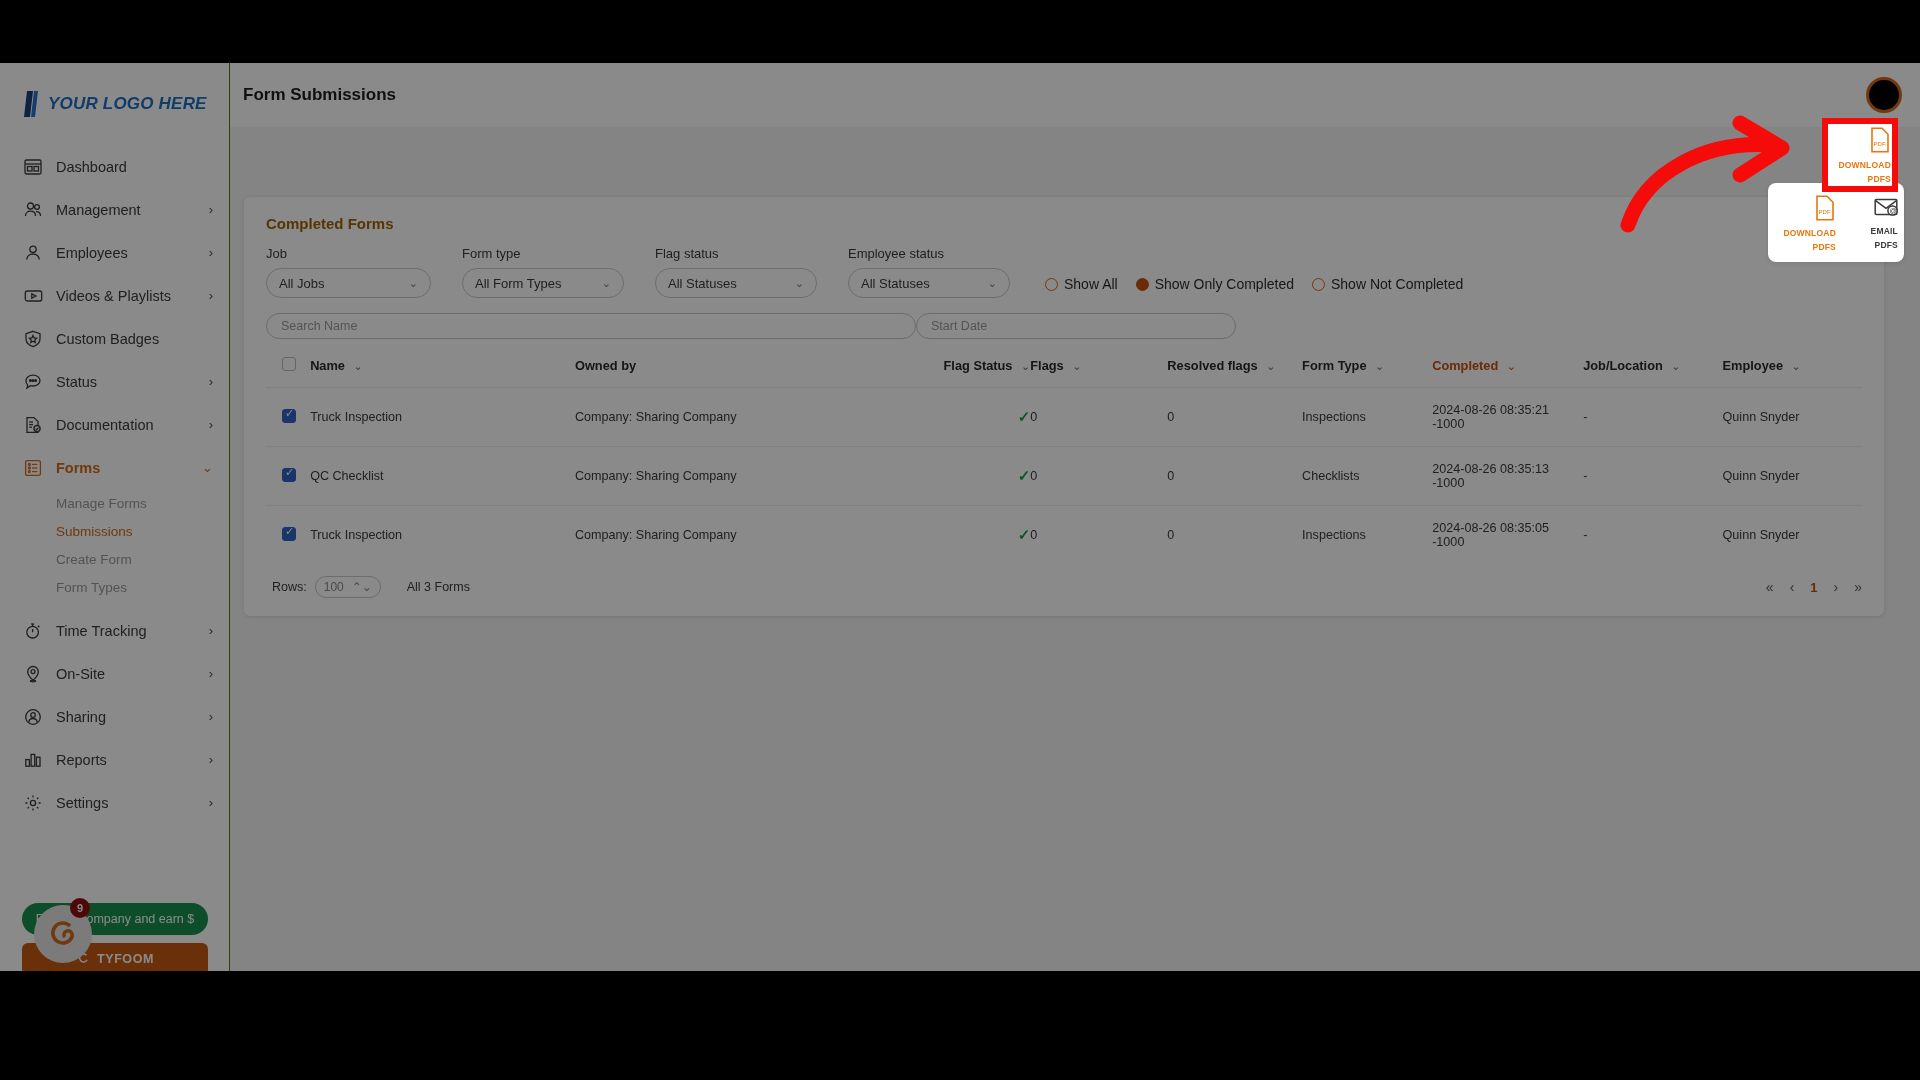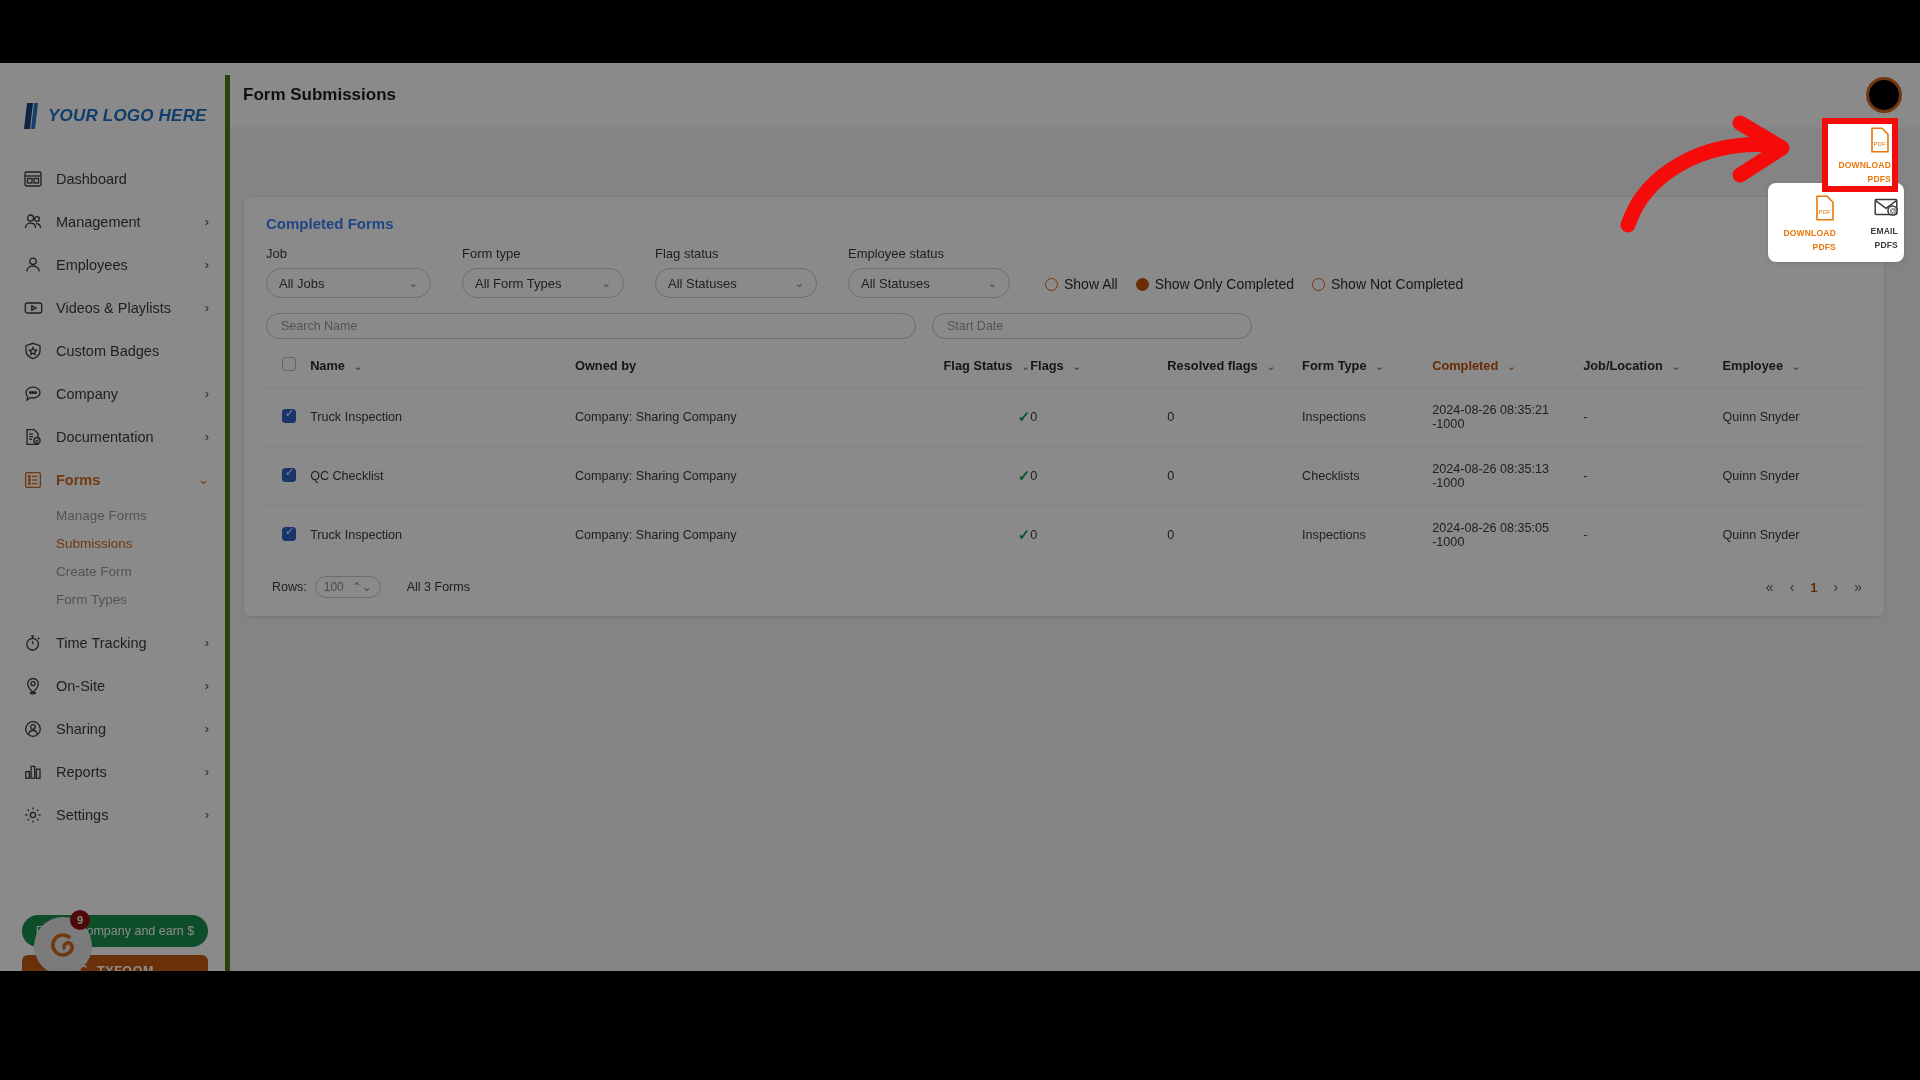--- a/index.html
+++ b/index.html
@@ -22,24 +22,24 @@
     position: absolute;
     left: 0; top: 63px;
     width: 1920px; height: 908px;
     background: rgba(0,0,0,0.46);
     pointer-events: none;
     z-index: 50;
   }
 
   
   #sidebar {
-    position: absolute; left: 0; top: 12px;
+    position: absolute; left: 0; top: 0;
     width: 230px; height: 944px;
     background: #ffffff;
-    border-right: 5px solid #4d7c0f;
+    border-right: 1px solid #4d7c0f;
   }
   .logo-wrap {
     display: flex; align-items: center; gap: 8px;
     padding: 26px 0 0 24px;
   }
   .logo-mark {
     width: 16px; height: 30px; position: relative;
   }
   .logo-text {
     font-style: italic; font-weight: bold; font-size: 17px;
@@ -113,21 +113,21 @@
   #main {
     position: absolute; left: 230px; top: 64px; right: 0; bottom: 0;
     background: #f4f4f4;
   }
   #card {
     position: absolute; left: 14px; top: 70px; width: 1640px;
     background: #fff; border-radius: 6px;
     box-shadow: 0 1px 4px rgba(0,0,0,.12);
     padding: 18px 22px 18px 22px;
   }
-  .card-title { font-size: 15px; font-weight: bold; color: #3b82f6; }
+  .card-title { font-size: 15px; font-weight: bold; color: #a16207; }
 
   .filters-row { display: flex; align-items: flex-end; margin-top: 14px; gap: 9px; }
   .filter {
     margin-right: 22px;
   }
   .filter-label { font-size: 13px; color: #3b3b3b; margin-bottom: 7px; }
   .select {
     height: 30px; border: 1px solid #c9c9c9; border-radius: 15px;
     display: flex; align-items: center; padding: 0 12px;
     font-size: 13px; color: #3b3b3b; background: #fff;
@@ -140,21 +140,21 @@
   .sel-emp { width: 162px; }
 
   .radios { display: flex; align-items: center; gap: 18px; padding-bottom: 6px; margin-left: 4px; }
   .radio { display: flex; align-items: center; gap: 6px; font-size: 14px; color: #2e2e2e; cursor: pointer; }
   .radio .dot {
     width: 13px; height: 13px; border-radius: 50%;
     border: 1.5px solid #d2691e; background: #fff;
   }
   .radio.checked .dot { background: #c4500a; border-color: #c4500a; }
 
-  .search-row { display: flex; align-items: center; margin-top: 15px; gap: 16px; }
+  .search-row { display: flex; align-items: center; margin-top: 15px; gap: 0; }
   .txtinput {
     height: 26px; border: 1px solid #c9c9c9; border-radius: 13px;
     padding: 0 14px; font-size: 12.5px; color: #555; background: #fff;
     display: flex; align-items: center;
   }
   .txtinput .ph { color: #9b9b9b; }
   .inp-search { width: 650px; }
   .inp-start  { width: 320px; }
   .inp-end    { width: 322px; }
 
@@ -317,21 +317,21 @@
 
       <div class="nav-item">
         <span class="ico">
           <svg width="18" height="18" viewBox="0 0 18 18" fill="none" stroke="#3b3b3b" stroke-width="1.3">
             <path d="M2 7.6c0-3.1 3.1-5.4 7-5.4s7 2.3 7 5.4-3.1 5.4-7 5.4c-.9 0-1.8-.1-2.6-.35L3 15l.7-2.9C2.6 11 2 9.4 2 7.6Z"></path>
             <circle cx="6.4" cy="7.5" r=".85" fill="#3b3b3b"></circle>
               <circle cx="9" cy="7.5" r=".85" fill="#3b3b3b"></circle>
               <circle cx="11.6" cy="7.5" r=".85" fill="#3b3b3b"></circle>
           </svg>
         </span>
-        <span class="lbl">Company</span>
+        <span class="lbl">Status</span>
         <span class="chev">›</span>
       </div>
 
       <div class="nav-item">
         <span class="ico">
           <svg width="18" height="18" viewBox="0 0 18 18" fill="none" stroke="#3b3b3b" stroke-width="1.3">
             <path d="M3 1.6h7l4 4v10.8H3Z"></path>
               <line x1="5.2" y1="6" x2="9" y2="6"></line>
             <line x1="5.2" y1="8.6" x2="9" y2="8.6"></line>
               <line x1="5.2" y1="11.2" x2="8" y2="11.2"></line>

